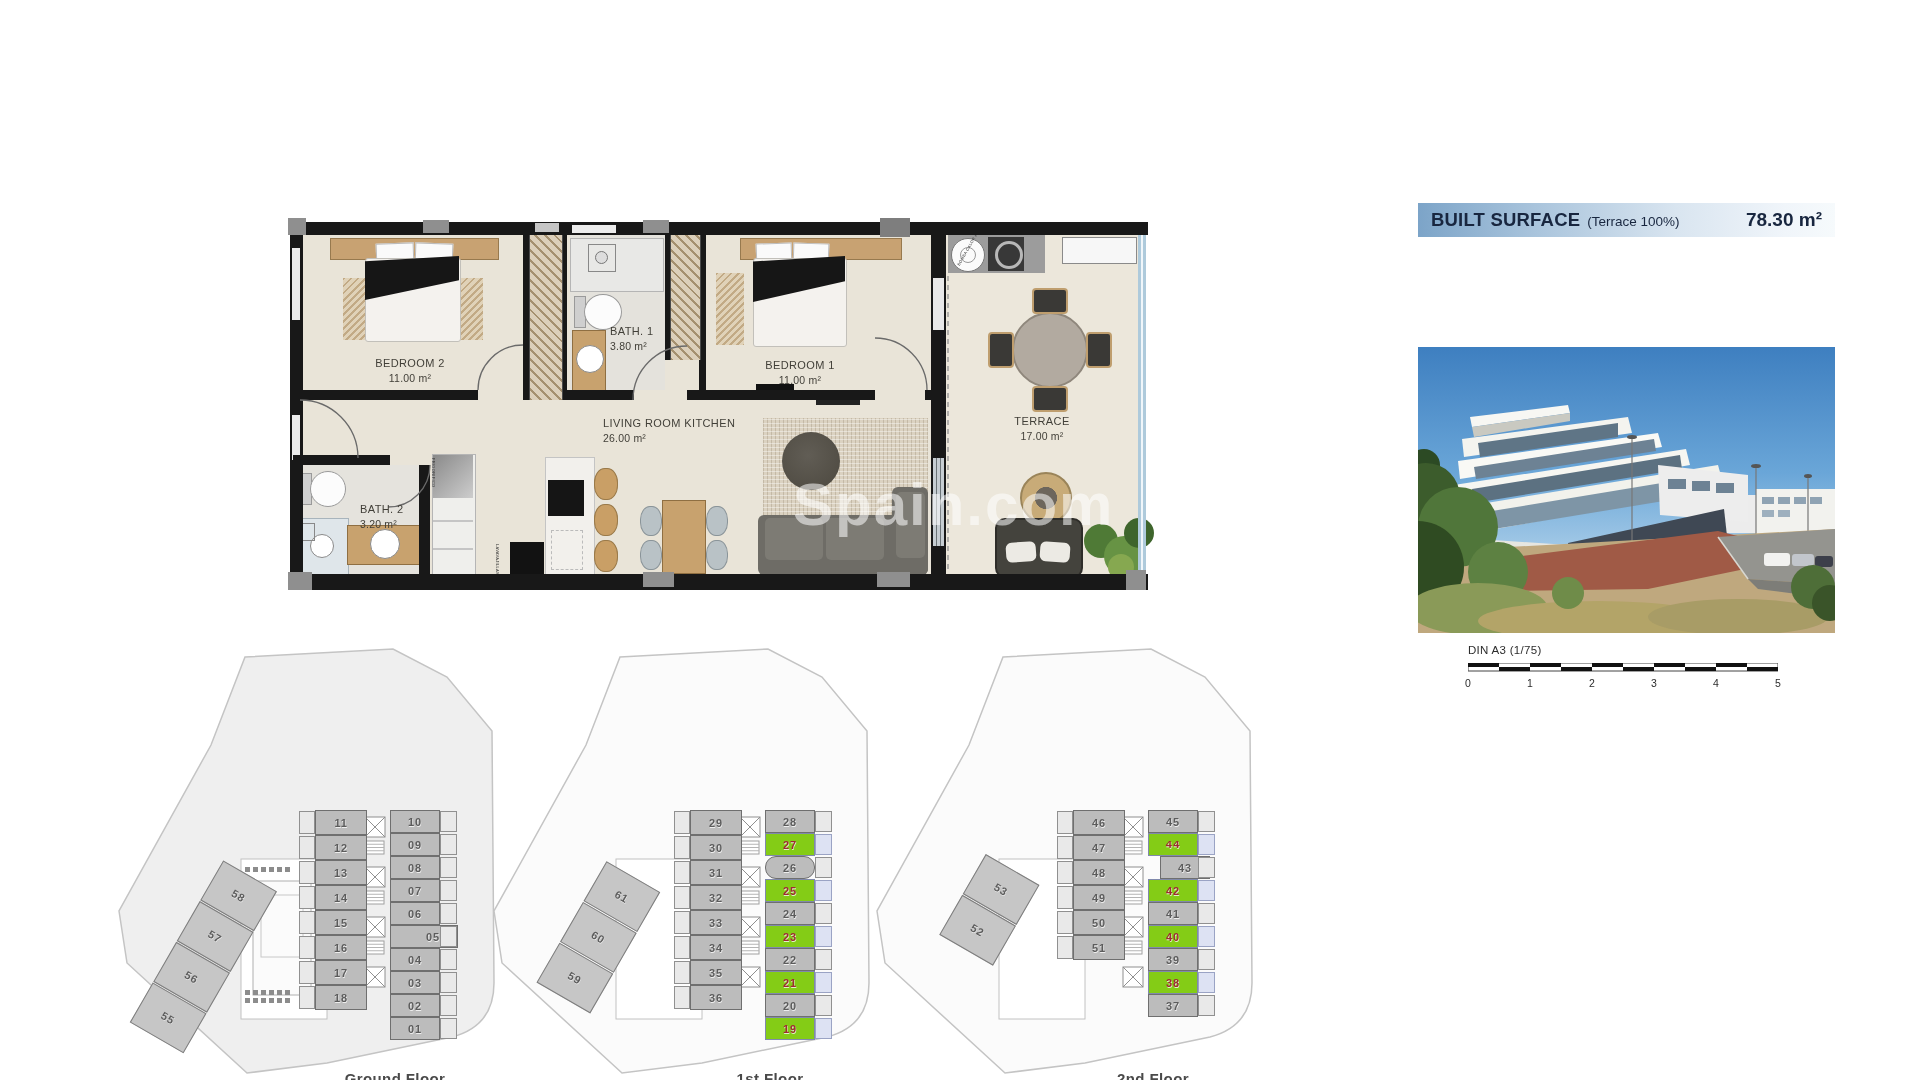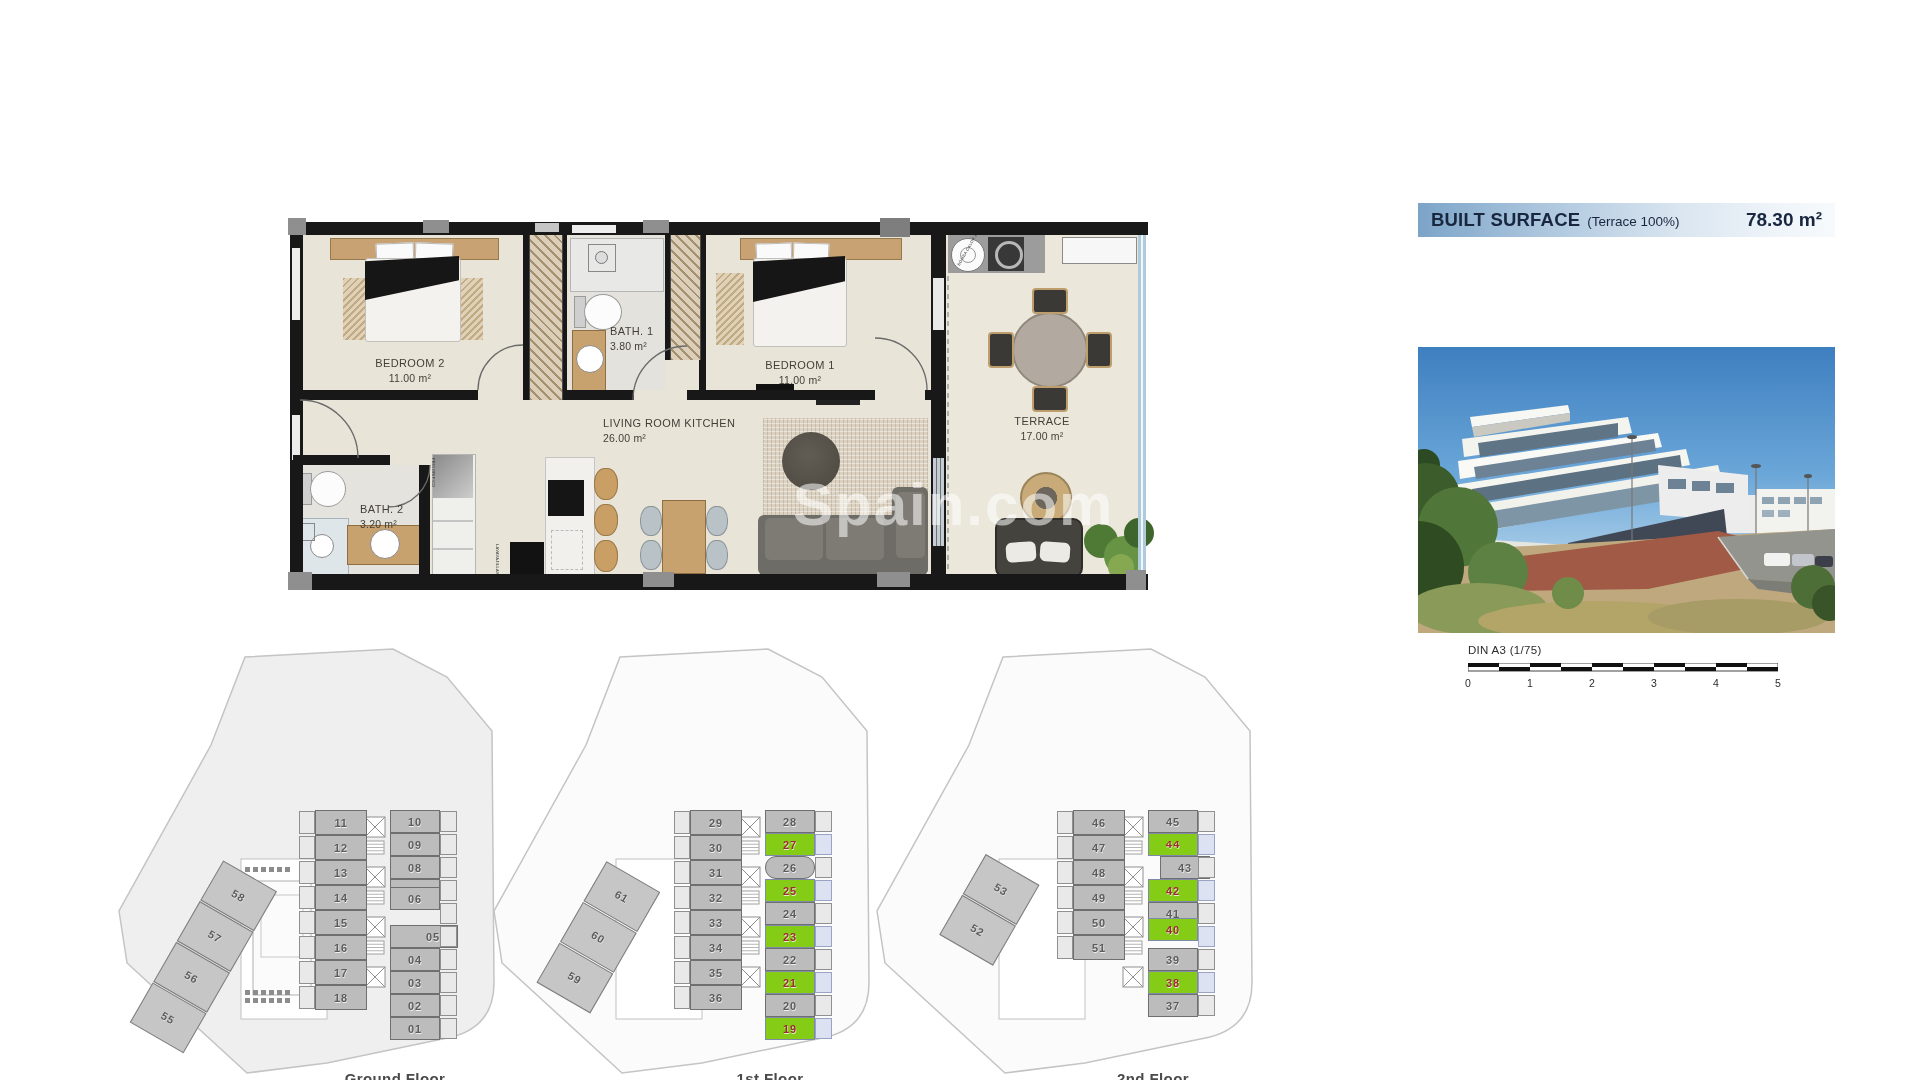--- a/index.html
+++ b/index.html
@@ -400,21 +400,21 @@
         <div class="ub" style="left: 220px; top: 340px; width: 50px; height: 23px;">18</div>
         <div class="tab" style="left: 204px; top: 341px; width: 14px; height: 21px;"></div>
         <div class="ub" style="left: 295px; top: 165px; width: 48px; height: 21px;">10</div>
         <div class="tab" style="left: 345px; top: 166px; width: 15px; height: 19px;"></div>
         <div class="ub" style="left: 295px; top: 188px; width: 48px; height: 21px;">09</div>
         <div class="tab" style="left: 345px; top: 189px; width: 15px; height: 19px;"></div>
         <div class="ub" style="left: 295px; top: 211px; width: 48px; height: 21px;">08</div>
         <div class="tab" style="left: 345px; top: 212px; width: 15px; height: 19px;"></div>
         <div class="ub" style="left: 295px; top: 234px; width: 48px; height: 21px;">07</div>
         <div class="tab" style="left: 345px; top: 235px; width: 15px; height: 19px;"></div>
-        <div class="ub" style="left: 295px; top: 242px; width: 48px; height: 21px;">06</div>
+        <div class="ub" style="left: 295px; top: 257px; width: 48px; height: 21px;">06</div>
         <div class="tab" style="left: 345px; top: 258px; width: 15px; height: 19px;"></div>
         <div class="ub" style="left: 295px; top: 280px; width: 48px; height: 21px; padding-left: 18px;">05</div>
         <div class="tab" style="left: 345px; top: 281px; width: 15px; height: 19px;"></div>
         <div class="ub" style="left: 295px; top: 303px; width: 48px; height: 21px;">04</div>
         <div class="tab" style="left: 345px; top: 304px; width: 15px; height: 19px;"></div>
         <div class="ub" style="left: 295px; top: 326px; width: 48px; height: 21px;">03</div>
         <div class="tab" style="left: 345px; top: 327px; width: 15px; height: 19px;"></div>
         <div class="ub" style="left: 295px; top: 349px; width: 48px; height: 21px;">02</div>
         <div class="tab" style="left: 345px; top: 350px; width: 15px; height: 19px;"></div>
         <div class="ub" style="left: 295px; top: 372px; width: 48px; height: 21px;">01</div>
@@ -547,21 +547,21 @@
         <div class="ub" style="left: 295px; top: 165px; width: 48px; height: 21px;">45</div>
         <div class="tab" style="left: 345px; top: 166px; width: 15px; height: 19px;"></div>
         <div class="ub hl" style="left: 295px; top: 188px; width: 48px; height: 21px; font-family: Liberation Mono, monospace;">44</div>
         <div class="tab hl" style="left: 345px; top: 189px; width: 15px; height: 19px;"></div>
         <div class="ub" style="left: 295px; top: 211px; width: 48px; height: 21px; margin-left: 12px;">43</div>
         <div class="tab" style="left: 345px; top: 212px; width: 15px; height: 19px;"></div>
         <div class="ub hl" style="left: 295px; top: 234px; width: 48px; height: 21px;">42</div>
         <div class="tab hl" style="left: 345px; top: 235px; width: 15px; height: 19px;"></div>
         <div class="ub" style="left: 295px; top: 257px; width: 48px; height: 21px;">41</div>
         <div class="tab" style="left: 345px; top: 258px; width: 15px; height: 19px;"></div>
-        <div class="ub hl" style="left: 295px; top: 273px; width: 48px; height: 21px;">40</div>
+        <div class="ub hl" style="left: 295px; top: 280px; width: 48px; height: 21px;">40</div>
         <div class="tab hl" style="left: 345px; top: 281px; width: 15px; height: 19px;"></div>
         <div class="ub" style="left: 295px; top: 303px; width: 48px; height: 21px;">39</div>
         <div class="tab" style="left: 345px; top: 304px; width: 15px; height: 19px;"></div>
         <div class="ub hl" style="left: 295px; top: 326px; width: 48px; height: 21px;">38</div>
         <div class="tab hl" style="left: 345px; top: 327px; width: 15px; height: 19px;"></div>
         <div class="ub" style="left: 295px; top: 349px; width: 48px; height: 21px;">37</div>
         <div class="tab" style="left: 345px; top: 350px; width: 15px; height: 19px;"></div>
         <div style="position: absolute; left: 106px; top: 218px; width: 60px; height: 91px; transform: rotate(30deg);">
           <div class="ub diag" style="left: 0px; top: 0px; width: 60px; height: 44px;">53</div>
           <div class="ub diag" style="left: 0px; top: 47px; width: 60px; height: 44px;">52</div>

